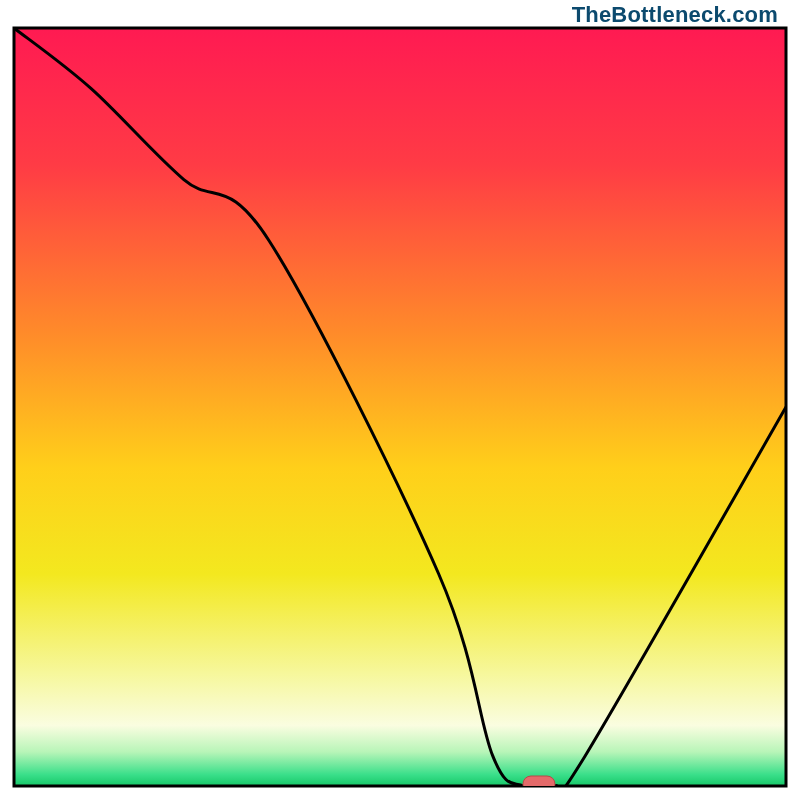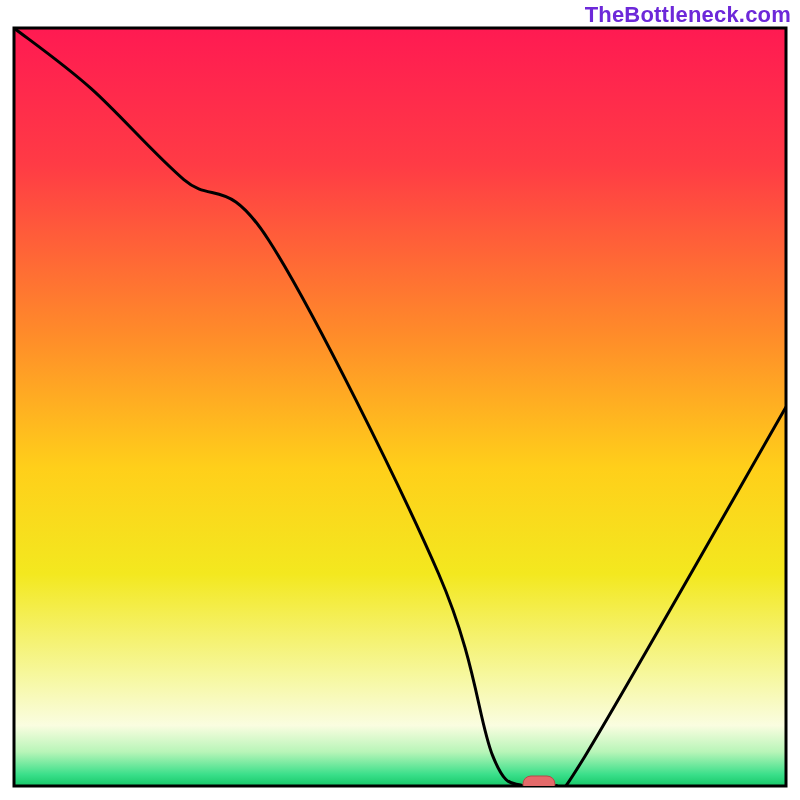--- a/index.html
+++ b/index.html
@@ -13,24 +13,24 @@
   .frame {
     position: absolute;
     left: 0;
     top: 0;
     width: 800px;
     height: 800px;
   }
   .watermark {
     position: absolute;
     top: 2px;
-    right: 9px;
+    right: 22px;
     font-family: Arial, Helvetica, sans-serif;
     font-size: 22px;
-    color: #6d28d9;
+    color: #0c4a6e;
     font-weight: 600;
     letter-spacing: 0.2px;
   }
   svg {
     display: block;
   }
 </style>
 </head>
 <body>
 

